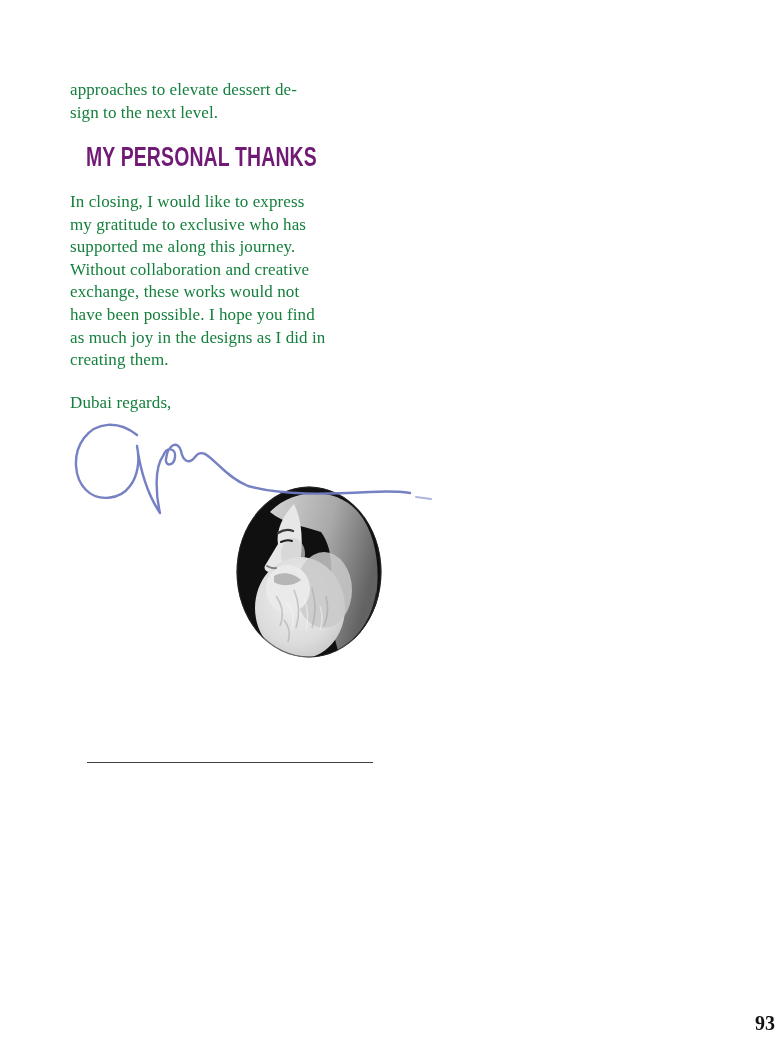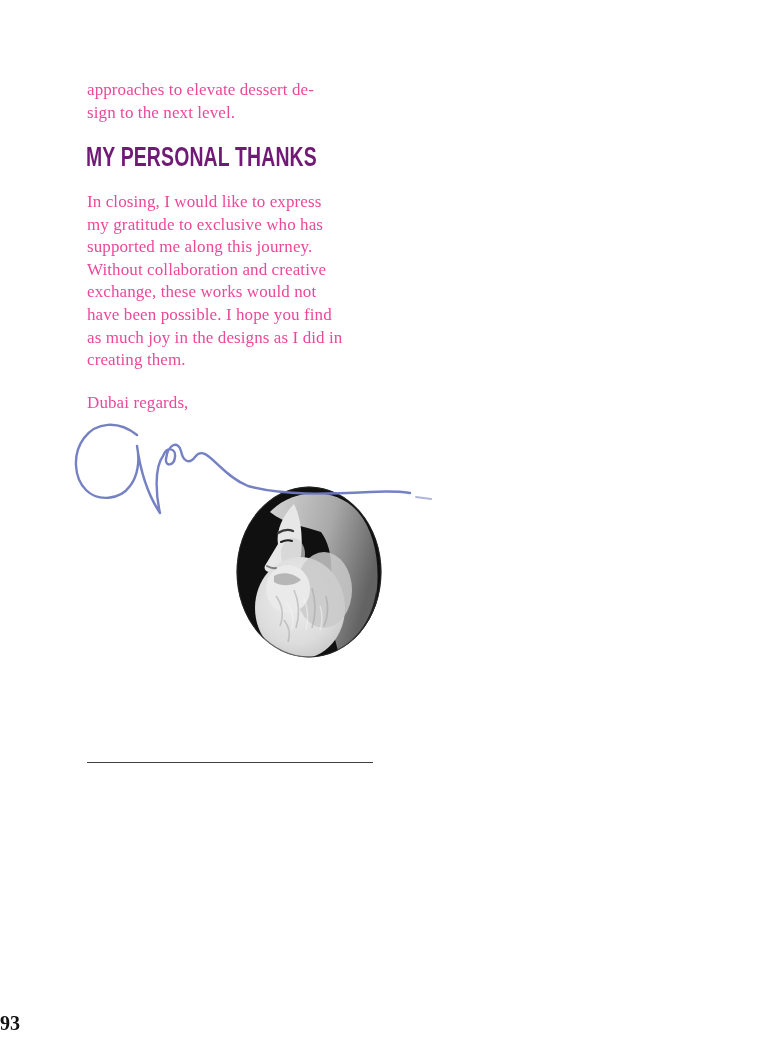--- a/index.html
+++ b/index.html
@@ -6,24 +6,24 @@
   body {
     width: 775px; height: 1058px;
     background: #ffffff;
     position: relative;
     overflow: hidden;
     font-family: "Liberation Serif", serif;
   }
   .page { position: absolute; inset: 0; background: #ffffff; }
   .txt {
     position: absolute;
-    left: 87px;
+    left: 70px;
     font-size: 17px;
     line-height: 22.6px;
-    color: #ec4899;
+    color: #15803d;
     white-space: pre-line;
     letter-spacing: 0.1px;
   }
   .intro        { top: 79px;  }
   .bodytext     { top: 191px; }
   .closing      { top: 392px; }
   .credentials  { top: 642px; }
   .footer       { top: 772px; }
   .heading {
     position: absolute;
@@ -47,21 +47,21 @@
   .divider {
     position: absolute;
     left: 87px; top: 762px;
     width: 286px; height: 0;
     border-top: 1.5px solid #3f3f3f;
   }
   .pagenum {
     position: absolute;
     left: 0; top: 1011px;
     width: 775px;
-    text-align: left;
+    text-align: right;
     font-size: 20px;
     font-weight: 700;
     color: #111111;
     line-height: 24px;
   }
 </style>
 </head>
 <body>
 
 <div class="page">

